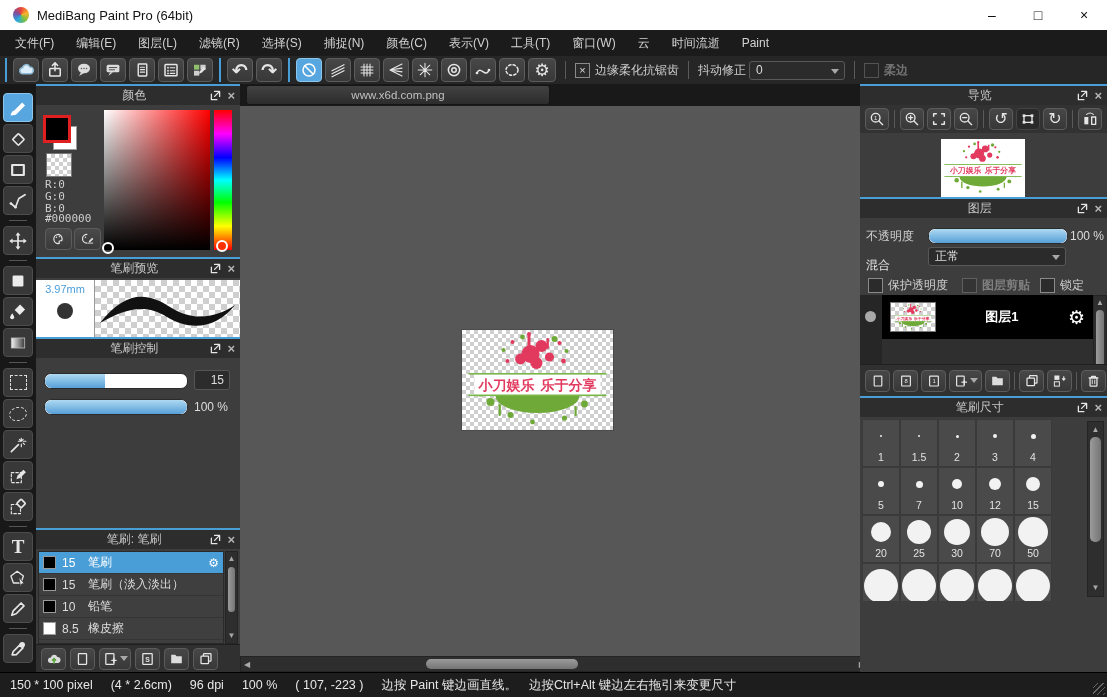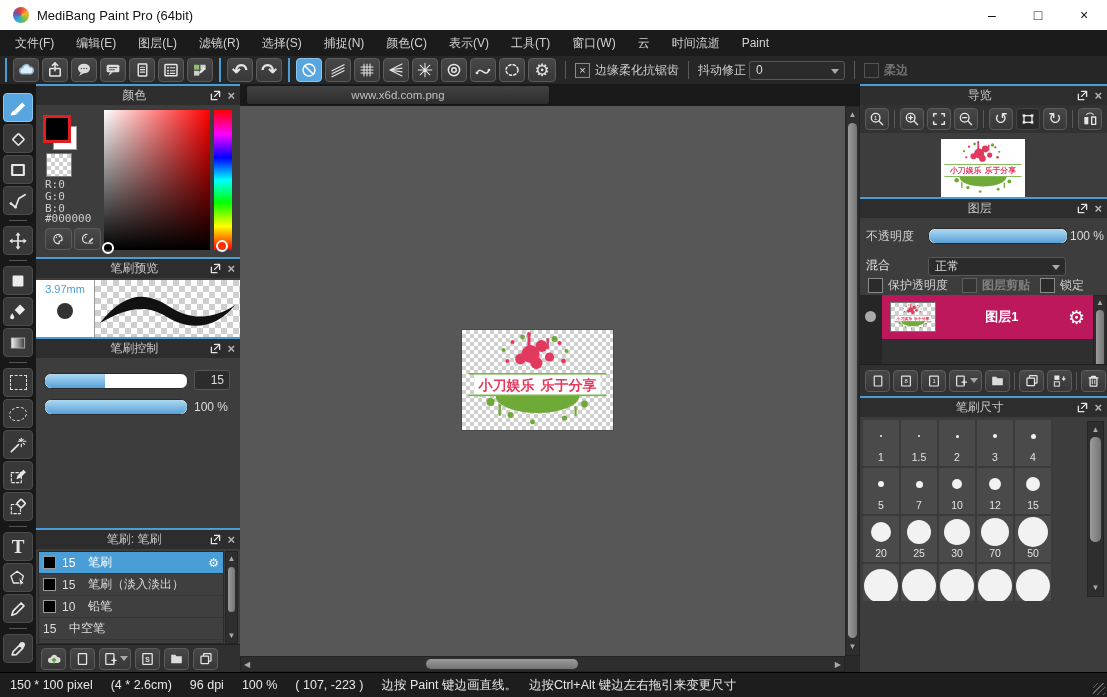--- a/index.html
+++ b/index.html
@@ -86,34 +86,34 @@
   .minibar{position:absolute;left:0;bottom:0;width:100%;height:28px;background:#303030;border-top:1px solid #1f1f1f;
            display:flex;align-items:center;gap:4px;padding-left:5px;box-sizing:border-box;}
   .mbtn{width:25px;height:22px;background:linear-gradient(#474747,#383838);border:1px solid #5c5c5c;border-radius:4px;
         display:flex;align-items:center;justify-content:center;box-sizing:border-box;flex:none;}
   
   .vsb{position:absolute;background:#2e2e2e;border:1px solid #242424;box-sizing:border-box;}
   .sarrow{position:absolute;left:0;width:100%;text-align:center;color:#a9a9a9;font-size:8px;line-height:14px;}
   .vthumb{position:absolute;left:2px;right:2px;border-radius:5px;background:linear-gradient(90deg,#9b9b9b,#757575);}
   .hthumb{position:absolute;top:2px;bottom:2px;border-radius:6px;background:linear-gradient(#9b9b9b,#757575);}
   
-  .canvas{position:absolute;left:240px;top:84px;width:620px;height:588px;background:#575757;}
+  .canvas{position:absolute;left:240px;top:84px;width:620px;height:588px;background:#575757;padding-left:24px;}
   .tabbar{position:absolute;left:0;top:0;width:100%;height:22px;background:#191919;}
   .tab{position:absolute;left:6px;top:1px;width:304px;height:20px;background:linear-gradient(#424242,#2c2c2c);
        border:1px solid #161616;border-radius:3px;color:#c0c0c0;font-size:11.5px;text-align:center;line-height:19px;box-sizing:border-box;}
   .artwork{position:absolute;left:222px;top:246px;width:151px;height:100px;box-shadow:0 0 0 1px #4a4a4a;}
   .cv-vsb{position:absolute;right:0;top:22px;bottom:16px;width:15px;}
   .cv-hsb{position:absolute;left:0;bottom:0;right:15px;height:16px;background:#2e2e2e;border:1px solid #242424;box-sizing:border-box;}
   .cv-corner{position:absolute;right:0;bottom:0;width:15px;height:16px;background:#2a2a2a;}
   
   .navtools{display:flex;align-items:center;gap:3px;height:28px;background:#323232;padding-left:5px;}
   .navthumb{position:absolute;left:81px;top:53px;width:84px;height:58px;background:#fff;}
   .layerlist{position:absolute;left:0;top:96px;width:247px;height:138px;background:#2f2f2f;}
   .lgutter{position:absolute;left:0;top:0;width:22px;height:100%;background:#262626;}
-  .layeritem{position:absolute;left:22px;top:0;right:14px;height:44px;background:#be185d;display:flex;align-items:center;}
+  .layeritem{position:absolute;left:22px;top:0;right:14px;height:44px;background:#000000;display:flex;align-items:center;}
   .lthumb{width:46px;height:30px;margin-left:8px;border:1px solid #777;box-sizing:border-box;flex:none;}
   .lname{flex:1;text-align:center;color:#fff;font-weight:bold;font-size:13px;}
   .viscircle{position:absolute;left:5px;top:16px;width:11px;height:11px;border-radius:50%;background:#a9a9a9;}
   
   .sgrid{position:absolute;left:2px;top:21px;width:196px;display:flex;flex-wrap:wrap;}
   .scell{width:38px;height:48px;background:#4a4a4a;border:0.5px solid #3a3a3a;box-sizing:border-box;
          display:flex;flex-direction:column;align-items:center;justify-content:flex-end;padding-bottom:3px;}
   .sdotwrap{flex:1;display:flex;align-items:center;justify-content:center;width:100%;}
   .sdot{background:#f2f2f2;border-radius:50%;}
   .slabel{color:#e2e2e2;font-size:10.5px;line-height:11px;}
@@ -524,20 +524,25 @@
             <span class="bsw" style="background: rgb(0, 0, 0);"></span>
             <span class="bsz">15</span>
             <span class="bname">笔刷（淡入淡出）</span>
           </div>
           <div class="brow">
             <span class="bsw" style="background: rgb(0, 0, 0);"></span>
             <span class="bsz">10</span>
             <span class="bname">铅笔</span>
           </div>
           <div class="brow">
+            <span class="bsw" style="background: rgb(255, 255, 255);"></span>
+            <span class="bsz">8.5</span>
+            <span class="bname">橡皮擦</span>
+          </div>
+          <div class="brow">
             <span class="bsz">15</span>
             <span class="bname">中空笔</span>
           </div>
         </div>
       <div class="vsb" style="right:2px;top:21px;width:13px;bottom:28px">
         <span class="sarrow" style="top:0">▲</span>
         <div class="vthumb" style="top:15px;height:45px"></div>
         <span class="sarrow" style="bottom:0">▼</span>
       </div>
       <div class="minibar">
@@ -679,21 +684,21 @@
             <path d="M1.5 4.5v6h6M5 1.5h5.5V7M10.5 1.5L5 7" stroke-width="1.4"></path>
           </svg>
         <span class="pclose">×</span>
       </div>
       <span style="position:absolute;left:6px;top:29px;color:#cfcfcf">不透明度</span>
       <div class="slider" style="left:68px;top:29px;width:138px">
           <div class="sfill" style="width:100%;border-radius:7px"></div>
         </div>
       <span style="position:absolute;left:210px;top:30px;color:#ddd">100 %</span>
       <span style="position:absolute;left:6px;top:58px;color:#e5e5e5">混合</span>
-      <span class="dropdown" style="position:absolute;left:68px;top:58px;width:138px">
+      <span class="dropdown" style="position:absolute;left:68px;top:48px;width:138px">
         <span>正常</span>
         <span class="caret"></span>
       </span>
       <span class="cbrow" style="position:absolute;left:8px;top:78px">
         <span class="cb"></span>
         <span>保护透明度</span>
       </span>
       <span class="cbrow dim" style="position:absolute;left:102px;top:78px">
         <span class="cb"></span>
         <span>图层剪贴</span>

